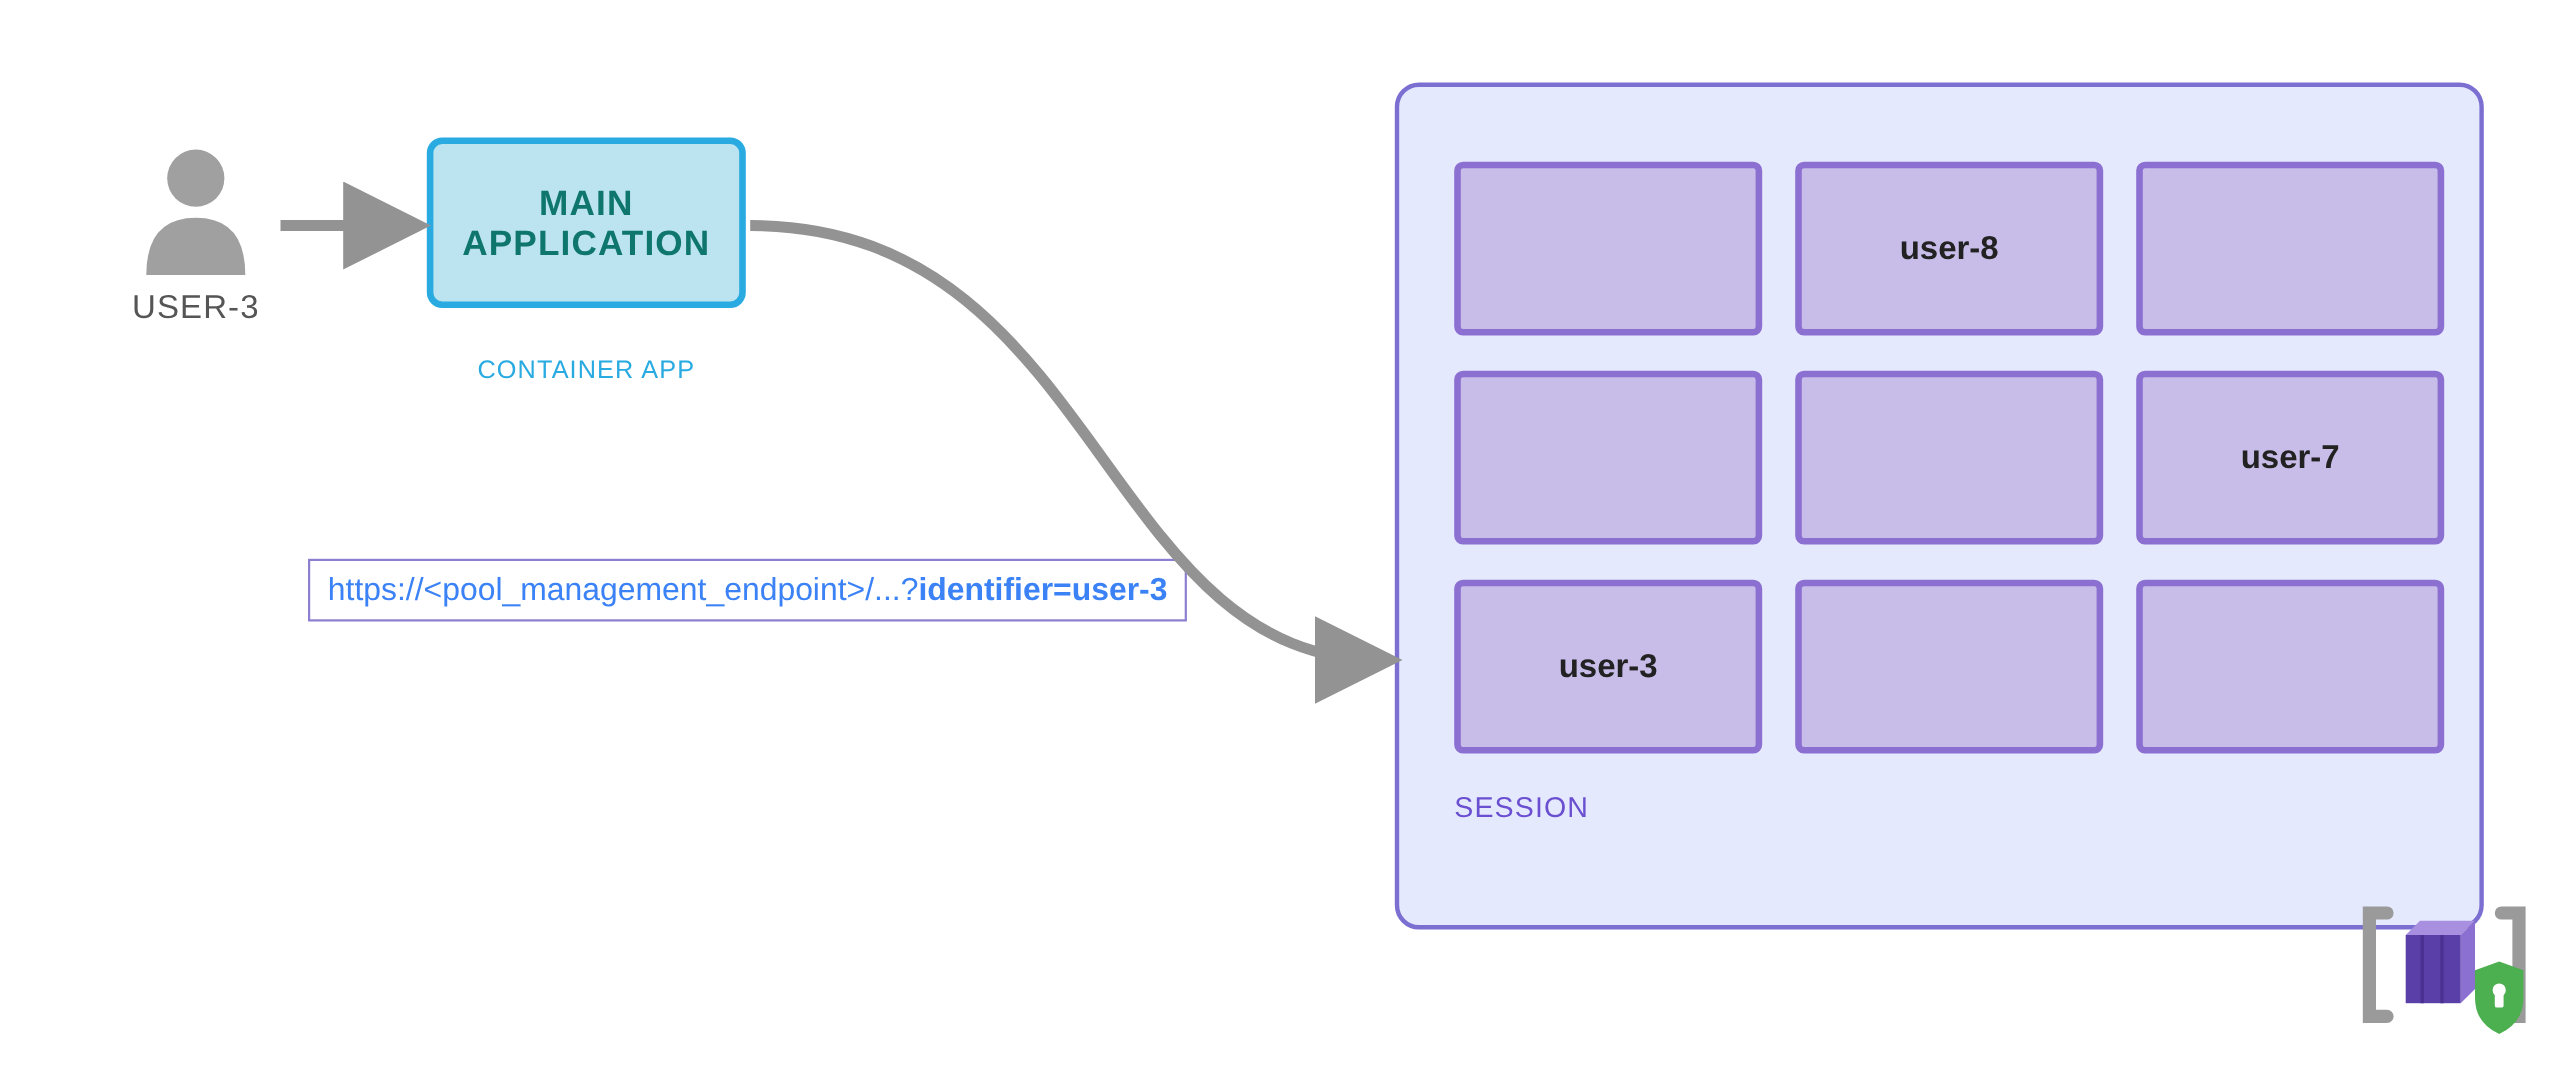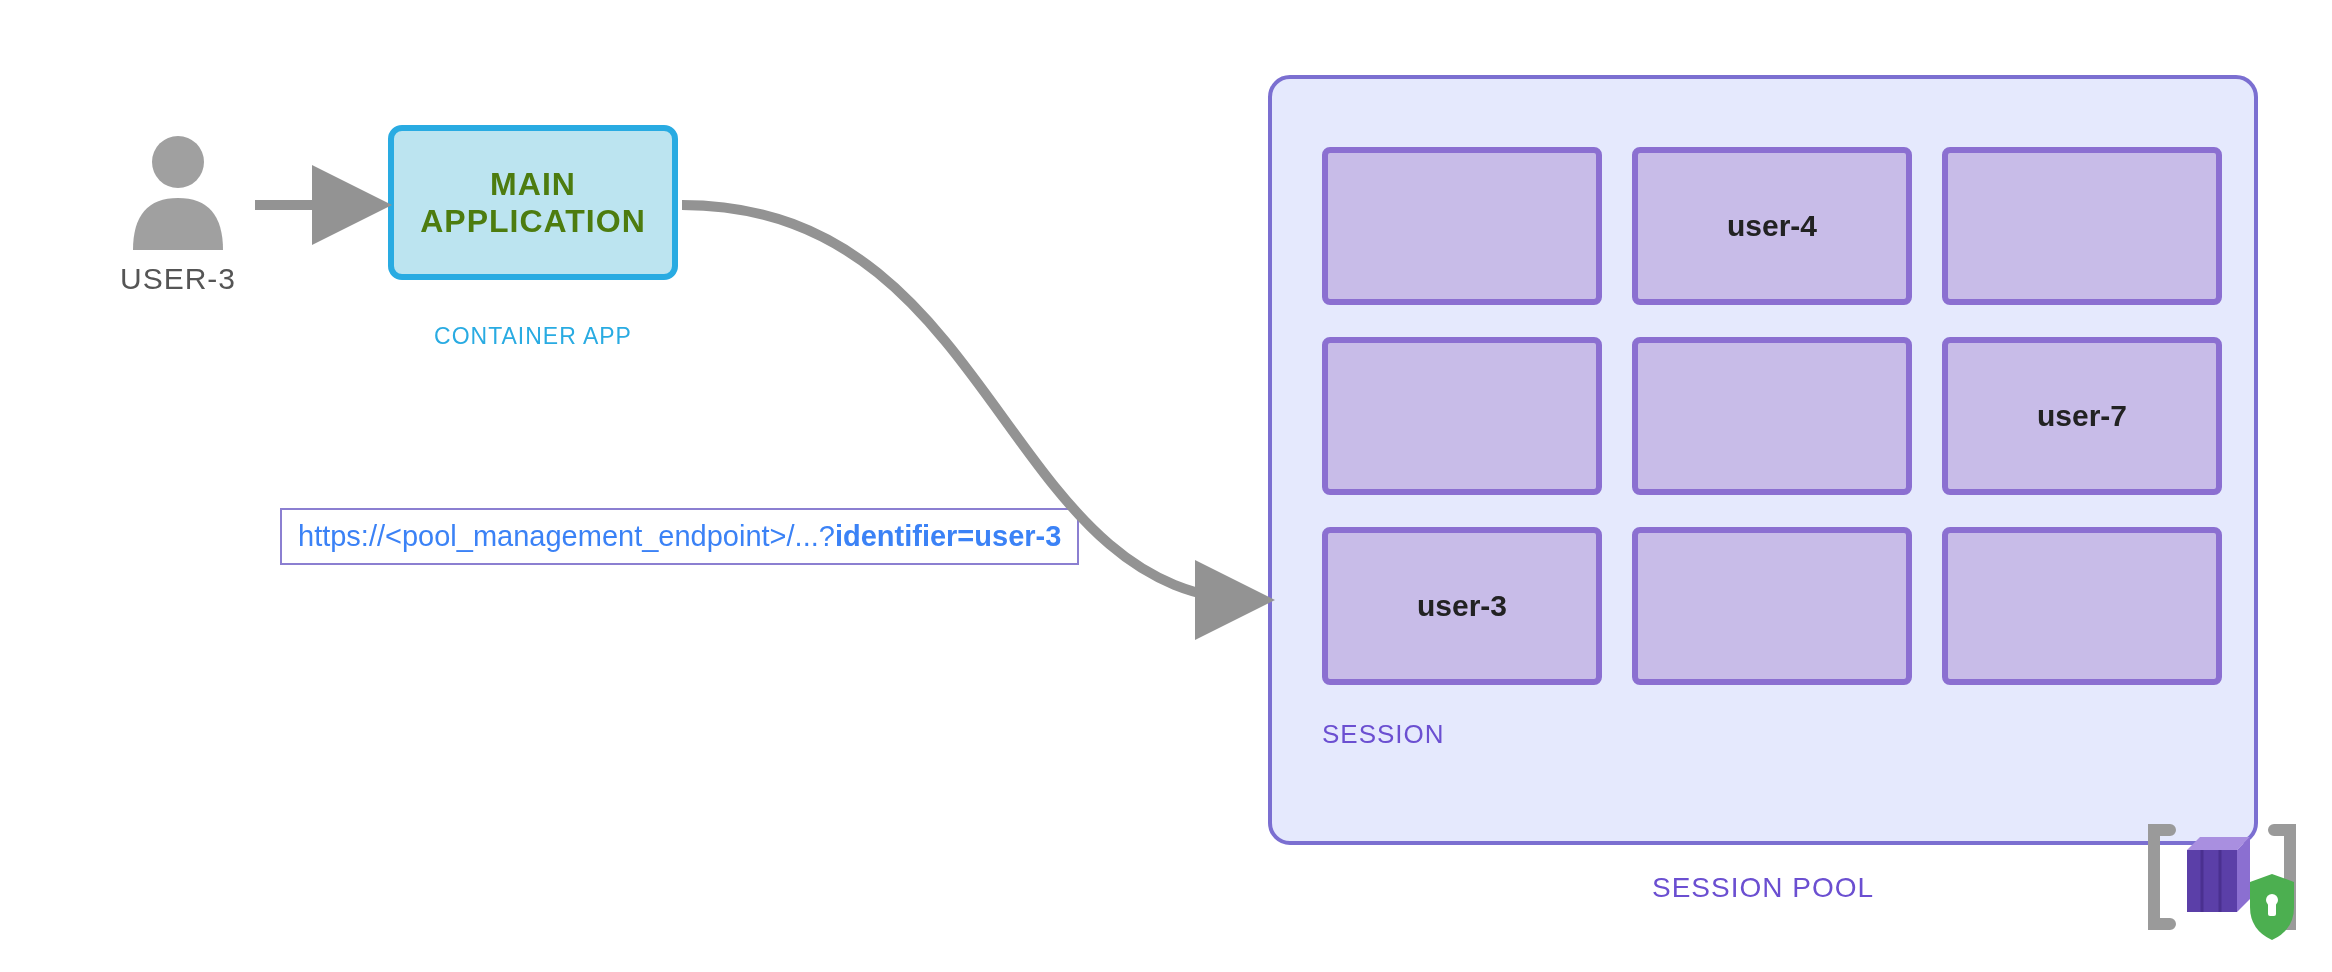--- a/index.html
+++ b/index.html
@@ -35,21 +35,21 @@
       height: 155px;
       background: #bce4f0;
       border: 6px solid #29abe2;
       border-radius: 14px;
       display: flex;
       align-items: center;
       justify-content: center;
       text-align: center;
     }
     .container-app-text {
-      color: #4d7c0f;
+      color: #0f766e;
       font-size: 32px;
       font-weight: 700;
       line-height: 1.15;
       letter-spacing: 1px;
     }
     .container-app-label {
       position: absolute;
       left: 388px;
       top: 323px;
       width: 290px;
@@ -163,32 +163,31 @@
   </div>
   <div class="container-app-label">CONTAINER APP</div>
 
   <div class="url-box">
     <span>https://&lt;pool_management_endpoint&gt;/...?</span><span class="bold">identifier=user-3</span>
   </div>
 
   <div class="session-pool">
     <div class="session-grid">
       <div class="session-cell"></div>
-      <div class="session-cell">user-4</div>
+      <div class="session-cell">user-8</div>
       <div class="session-cell"></div>
       <div class="session-cell"></div>
       <div class="session-cell"></div>
       <div class="session-cell">user-7</div>
       <div class="session-cell">user-3</div>
       <div class="session-cell"></div>
       <div class="session-cell"></div>
     </div>
     <div class="session-label">SESSION</div>
   </div>
-  <div class="session-pool-label">SESSION POOL</div>
 
   <svg class="pool-badge" width="160" height="130" viewBox="0 0 160 130">
 
     <path d="M 28 18 L 12 18 L 12 112 L 28 112" stroke="#9a9a9a" stroke-width="12" fill="none" stroke-linecap="round"></path>
 
     <path d="M 132 18 L 148 18 L 148 112 L 132 112" stroke="#9a9a9a" stroke-width="12" fill="none" stroke-linecap="round"></path>
 
     <polygon points="45,38 95,38 108,25 58,25" fill="#a98fe0"></polygon>
     <polygon points="95,38 95,100 108,87 108,25" fill="#8b6fd1"></polygon>
     <rect x="45" y="38" width="50" height="62" fill="#5b3fa8"></rect>

